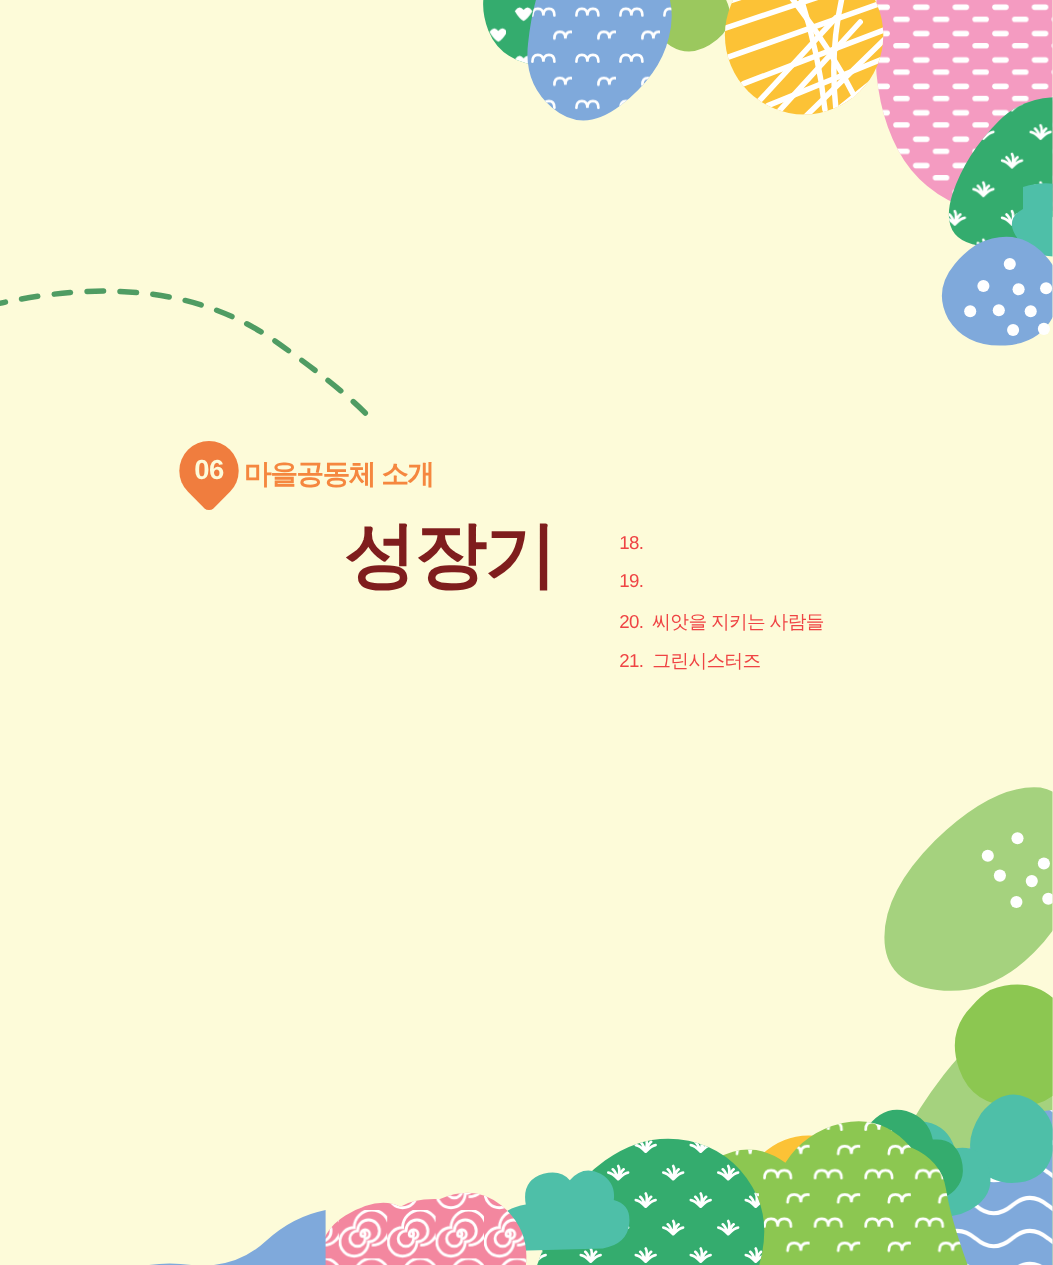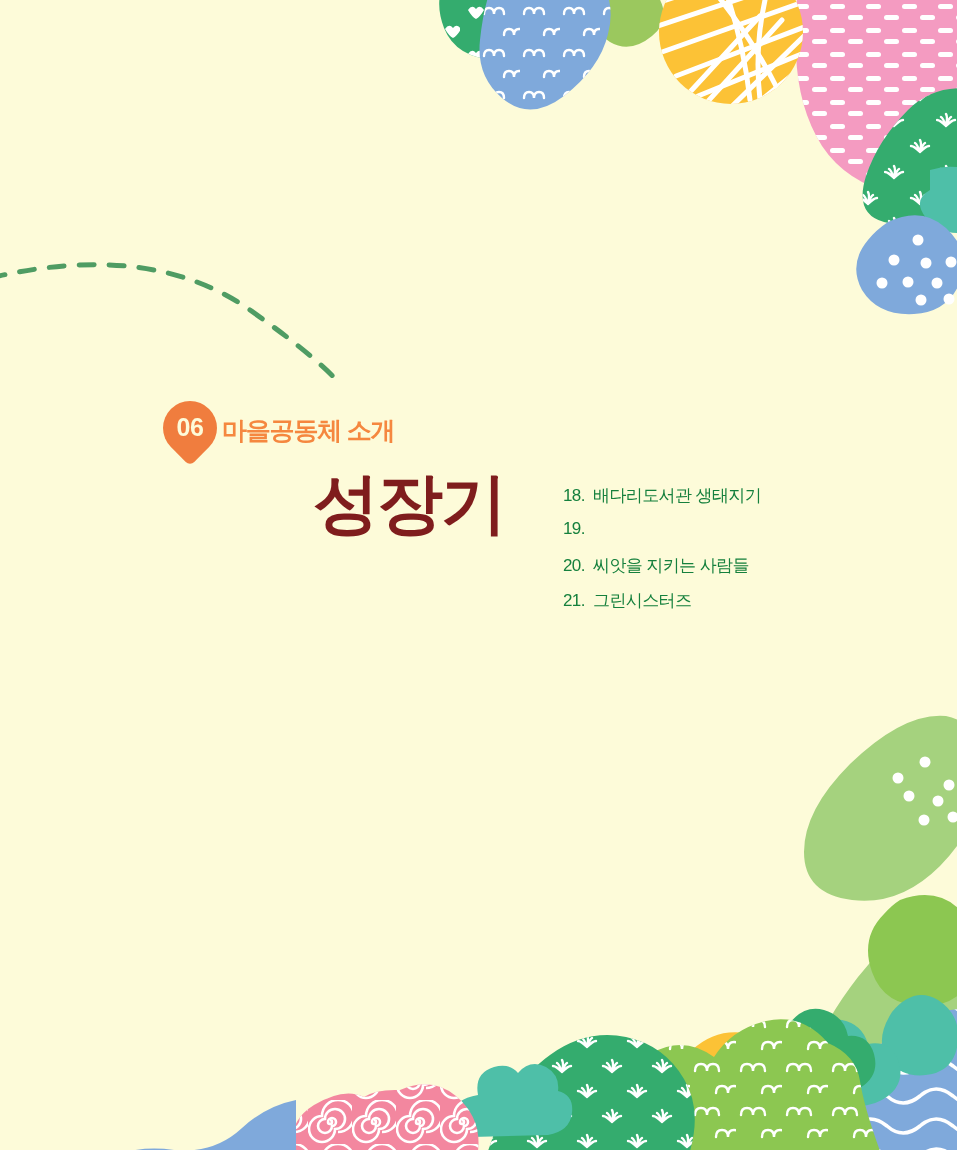--- a/index.html
+++ b/index.html
@@ -100,21 +100,21 @@
   .toc {
     position: absolute;
     left: 563px;
     top: 484px;
     width: 340px;
   }
   .toc-item {
     display: flex;
     align-items: baseline;
     height: 35px;
-    color: #15803d;
+    color: #ef4444;
     font-size: 17px;
     letter-spacing: -0.6px;
     white-space: nowrap;
     justify-content: space-between;
   }
   .toc-num {
     width: 30px;
     flex: 0 0 auto;
     text-align: left;
   }
@@ -311,21 +311,20 @@
         <div class="pin-num">06</div>
       </div>
       <div class="section-label">마을공동체 소개</div>
     </div>
 
     <div class="big-title">성장기</div>
 
     <div class="toc">
       <div class="toc-item">
         <span class="toc-num">18.</span>
-        <span class="toc-text">배다리도서관 생태지기</span>
       </div>
       <div class="toc-item">
         <span class="toc-num">19.</span>
       </div>
       <div class="toc-item">
         <span class="toc-num">20.</span>
         <span class="toc-text">씨앗을 지키는 사람들</span>
       </div>
       <div class="toc-item">
         <span class="toc-num">21.</span>

